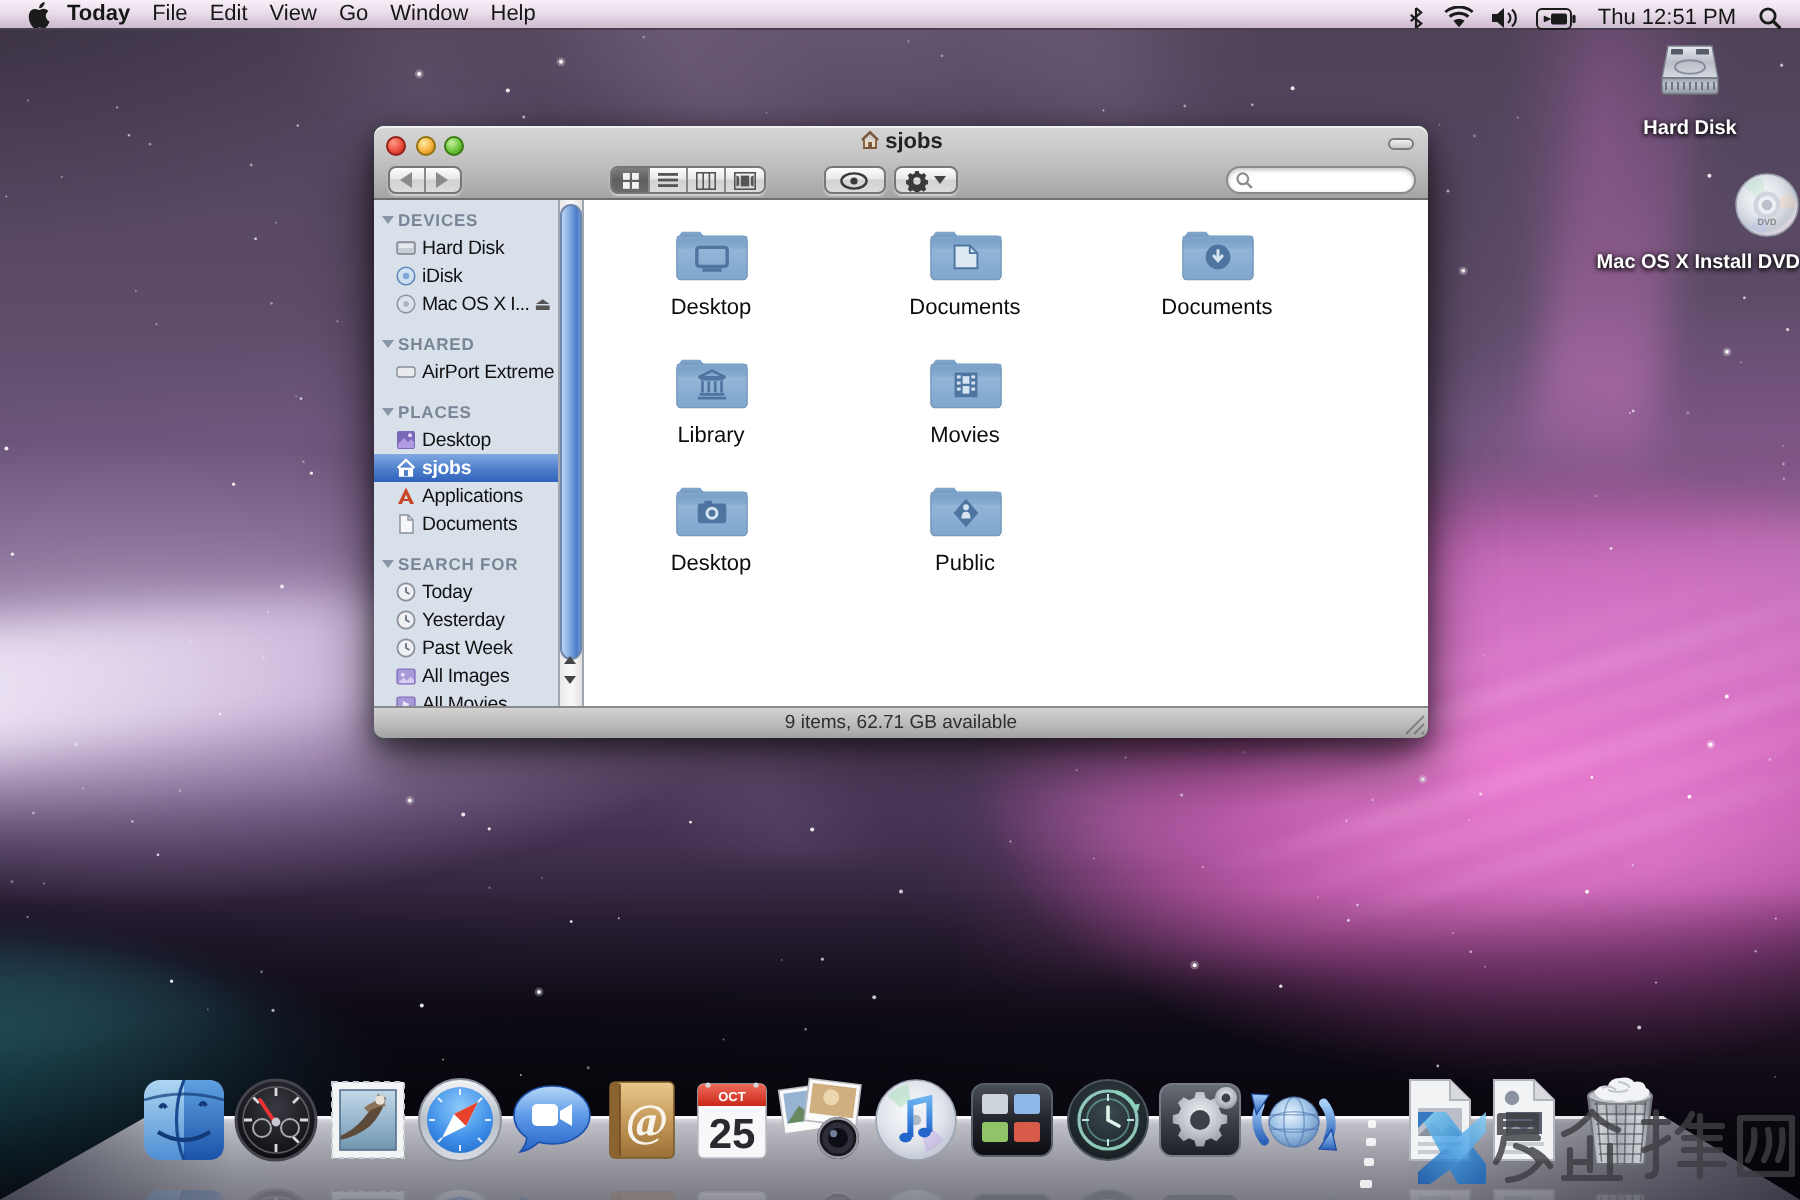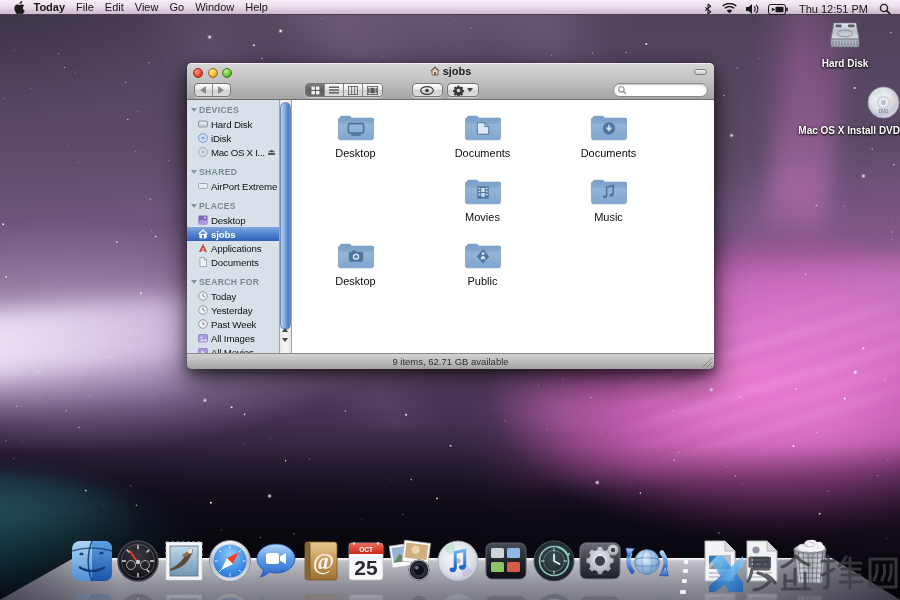--- a/index.html
+++ b/index.html
@@ -572,44 +572,42 @@
             <path d="M22,10 v4 h4" fill="none" stroke="#4e74a0" stroke-width="1"></path>
           </svg>
 <div class="lbl">Documents</div></div>
 <div class="fitem" style="left:272px;top:13px">
 <svg width="38" height="29" viewBox="0 0 40 30">
             <use href="#folder"></use>
             <circle cx="20" cy="16" r="6.5" fill="#4e74a0"></circle>
             <path d="M20,12 v5 m-2.6,-2 l2.6,3 2.6,-3" stroke="#d5e4f0" stroke-width="1.6" fill="none"></path>
           </svg>
 <div class="lbl">Documents</div></div>
+<div class="fitem" style="left:19px;top:77px">
+<svg width="38" height="29" viewBox="0 0 40 30">
+            <use href="#folder"></use>
+            <path d="M13,12 l7,-3.5 7,3.5 Z M14,13 h12 M15,14 v6 m3.3,-6 v6 m3.4,-6 v6 m3.3,-6 v6 M13.5,21 h13 M12.5,23 h15" stroke="#4e74a0" stroke-width="1.4" fill="none"></path>
+          </svg>
+<div class="lbl">Library</div></div>
 <div class="fitem" style="left:146px;top:77px">
 <svg width="38" height="29" viewBox="0 0 40 30">
             <use href="#folder"></use>
             <rect x="14" y="9.5" width="12" height="13" fill="#4e74a0"></rect>
             <g fill="#d5e4f0">
               <rect x="15.2" y="11" width="2" height="1.6"></rect>
               <rect x="15.2" y="14.2" width="2" height="1.6"></rect>
               <rect x="15.2" y="17.4" width="2" height="1.6"></rect>
               <rect x="22.8" y="11" width="2" height="1.6"></rect>
               <rect x="22.8" y="14.2" width="2" height="1.6"></rect>
               <rect x="22.8" y="17.4" width="2" height="1.6"></rect>
               <rect x="18.2" y="11.4" width="3.6" height="4"></rect>
               <rect x="18.2" y="16.6" width="3.6" height="4"></rect>
             </g>
           </svg>
 <div class="lbl">Movies</div></div>
-<div class="fitem" style="left:272px;top:77px">
-<svg width="38" height="29" viewBox="0 0 40 30">
-            <use href="#folder"></use>
-            <path d="M17.5,20.3 V10.5 l7,-1.6 V18.6" stroke="#4e74a0" stroke-width="1.7" fill="none"></path>
-            <ellipse cx="15.7" cy="20.5" rx="2.1" ry="1.6" fill="#4e74a0"></ellipse>
-            <ellipse cx="22.7" cy="18.8" rx="2.1" ry="1.6" fill="#4e74a0"></ellipse>
-          </svg>
-<div class="lbl">Music</div></div>
 <div class="fitem" style="left:19px;top:141px">
 <svg width="38" height="29" viewBox="0 0 40 30">
             <use href="#folder"></use>
             <rect x="12.5" y="11" width="15" height="10.5" rx="1.6" fill="#4e74a0"></rect>
             <rect x="16" y="9.6" width="4" height="2" fill="#4e74a0"></rect>
             <circle cx="20" cy="16.2" r="3.4" fill="#d5e4f0"></circle>
             <circle cx="20" cy="16.2" r="1.8" fill="#4e74a0"></circle>
           </svg>
 <div class="lbl">Desktop</div></div>
 <div class="fitem" style="left:146px;top:141px">

